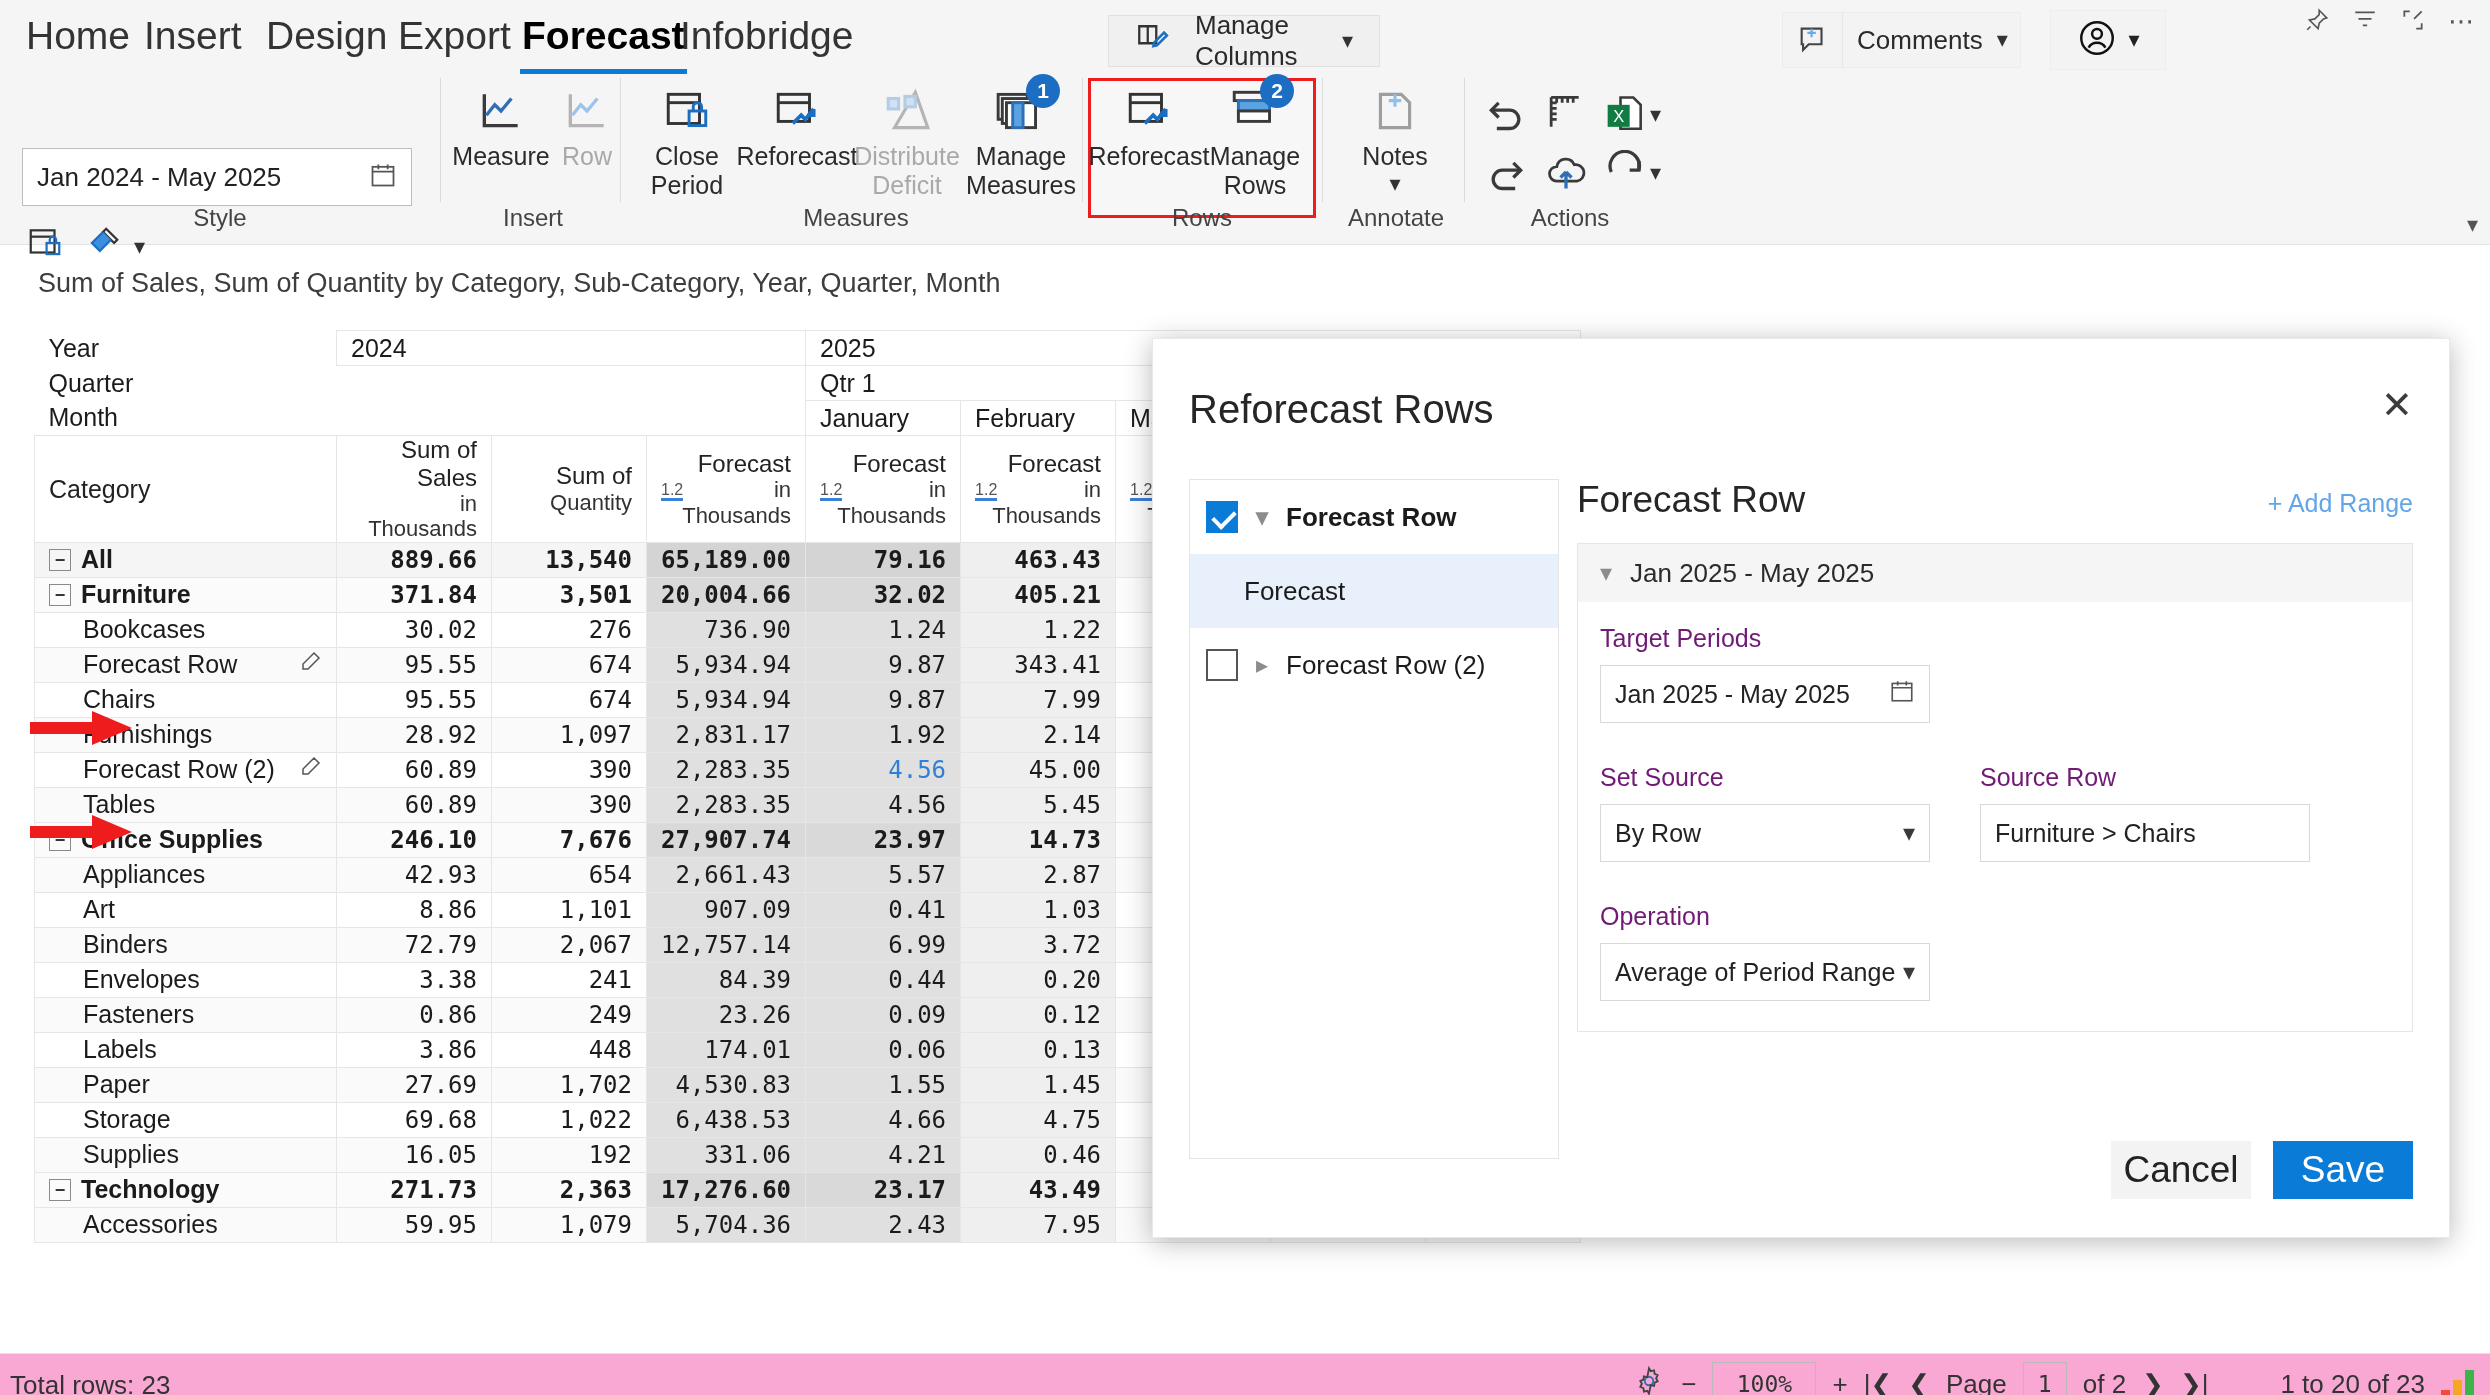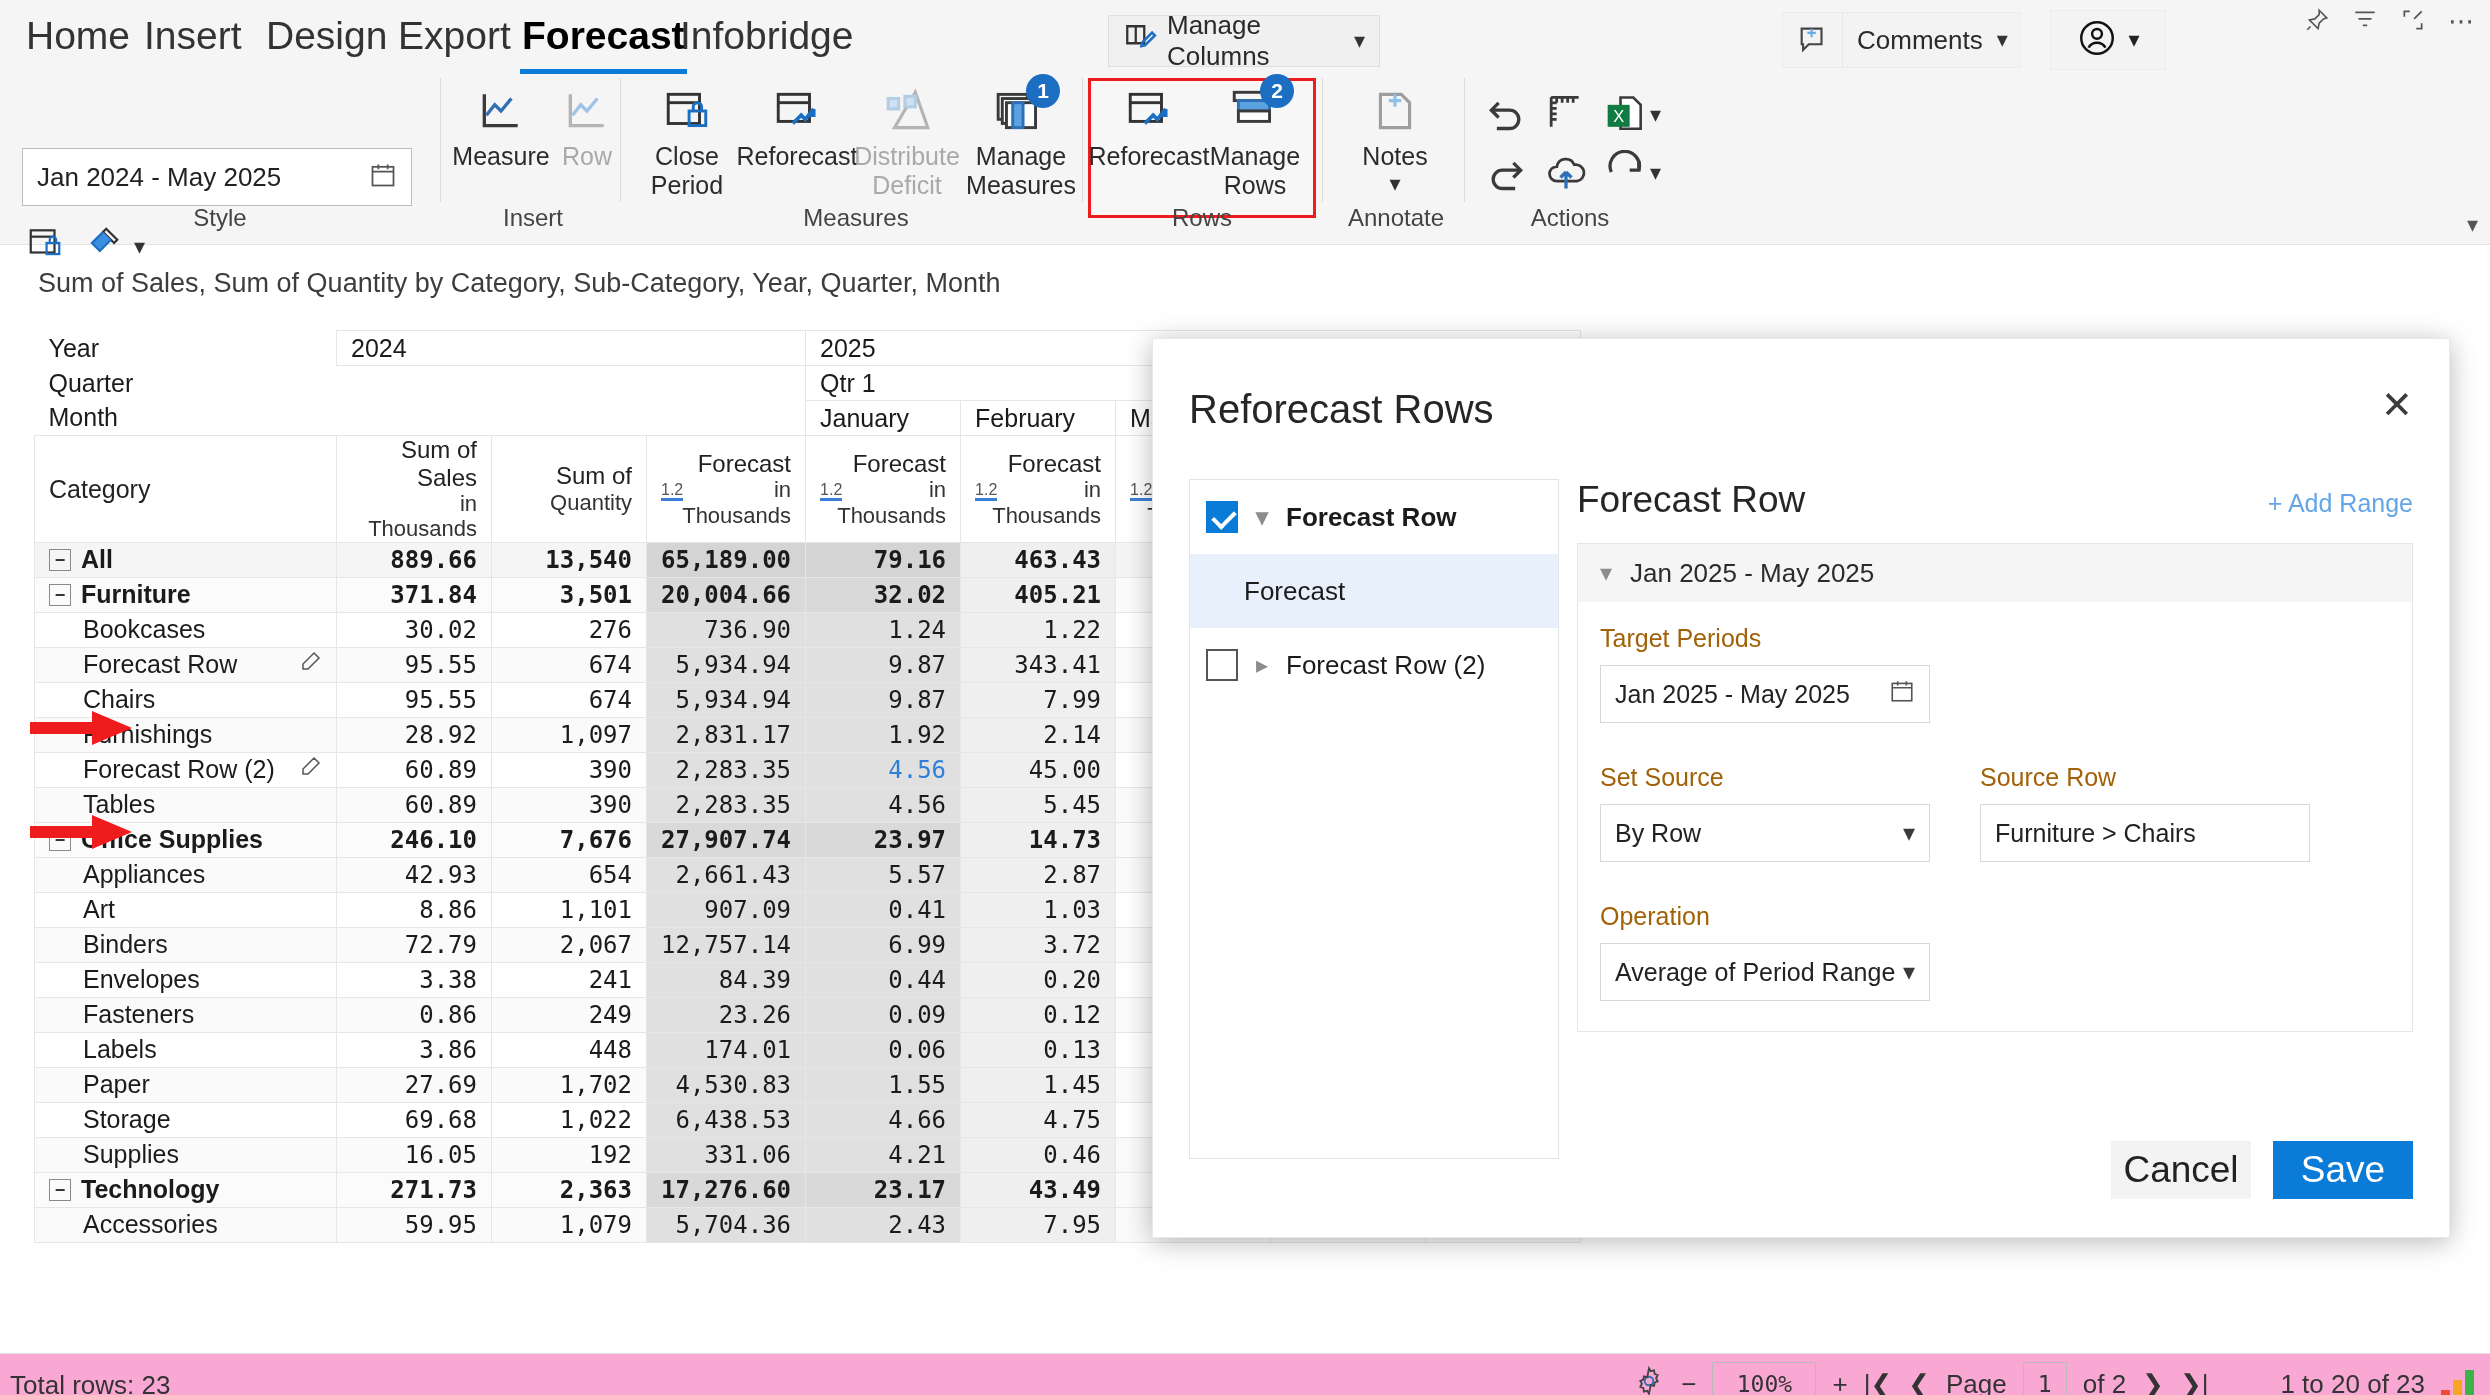--- a/index.html
+++ b/index.html
@@ -13,21 +13,21 @@
     position: relative;
   }
 
   
   .ribbon { position:absolute; left:0; top:0; width:2490px; height:245px; background:#f5f5f5; border-bottom:1px solid #e2e2e2; }
   .tabstrip { position:absolute; left:0; top:0; height:64px; width:2490px; }
   .tab { position:absolute; top:8px; font-size:39px; color:#333; padding:6px 10px; cursor:pointer; white-space:nowrap; }
   .tab.active { font-weight:bold; color:#000; }
   .tab.active::after { content:""; position:absolute; left:8px; right:8px; bottom:-10px; height:5px; background:#0a7bd6; }
 
-  .mc-btn { position:absolute; left:1108px; top:15px; width:272px; height:52px; background:#f0f0f0; border:1px solid #e0e0e0; display:flex; align-items:center; gap:10px; padding:0 14px; cursor:pointer; }
+  .mc-btn { position:absolute; left:1108px; top:15px; width:272px; height:52px; background:#f0f0f0; border:1px solid #e0e0e0; display:flex; align-items:center; gap:26px; padding:0 26px; cursor:pointer; }
   .mc-btn .lbl { font-size:26px; color:#2a2a2a; }
   .comments-btn { position:absolute; left:1782px; top:12px; height:56px; display:flex; align-items:center; background:#f3f3f3; border:1px solid #ececec; cursor:pointer; }
   .comments-btn .ic { width:60px; height:56px; display:flex; align-items:center; justify-content:center; border-right:1px solid #e6e6e6; }
   .comments-btn .lbl { font-size:26px; color:#2a2a2a; padding:0 14px; }
   .avatar-btn { position:absolute; left:2050px; top:10px; width:116px; height:60px; background:#f3f3f3; border:1px solid #ececec; display:flex; align-items:center; justify-content:center; gap:10px; cursor:pointer; }
   .winicons { position:absolute; right:14px; top:6px; display:flex; gap:22px; align-items:center; }
   .winicons span { cursor:pointer; }
 
   
   .group { position:absolute; top:66px; height:170px; }
@@ -91,21 +91,21 @@
   .chev { font-size:24px; color:#8c8c8c; width:20px; text-align:center; }
 
   .panel { position:absolute; left:424px; top:140px; right:36px; }
   .panel-hd { display:flex; align-items:baseline; justify-content:space-between; }
   .panel-title { font-size:37px; color:#262626; }
   .add-range { font-size:25px; color:#63a6e8; cursor:pointer; }
   .card { margin-top:22px; border:1px solid #e6e6e6; }
   .card-hd { height:58px; background:#f5f5f5; display:flex; align-items:center; gap:14px; padding:0 18px; font-size:26px; color:#2b2b2b; cursor:pointer; }
   .card-bd { padding:22px 22px 30px 22px; display:grid; grid-template-columns: 330px 330px; gap:10px 50px; }
   .fld { display:flex; flex-direction:column; }
-  .fld .lab { font-size:25px; color:#a16207; margin-bottom:12px; }
+  .fld .lab { font-size:25px; color:#701a75; margin-bottom:12px; }
   .ctrl { height:58px; border:1px solid #d8d8d8; background:#fff; display:flex; align-items:center; padding:0 14px; font-size:25px; color:#222; cursor:pointer; overflow:hidden; white-space:nowrap; }
   .ctrl .val { flex:1; overflow:hidden; text-overflow:clip; }
   .ctrl .caret { color:#3a3a3a; font-size:24px; margin-left:6px; }
   .row2 { margin-top:30px; }
   .modal-foot { position:absolute; right:36px; bottom:38px; display:flex; gap:22px; }
   .btn { height:58px; min-width:140px; display:flex; align-items:center; justify-content:center; font-size:37px; cursor:pointer; border:none; }
   .btn.sec { background:#f3f3f3; color:#222; width:140px; }
   .btn.pri { background:#0a7bd6; color:#ffffff; width:132px; }
 
   

